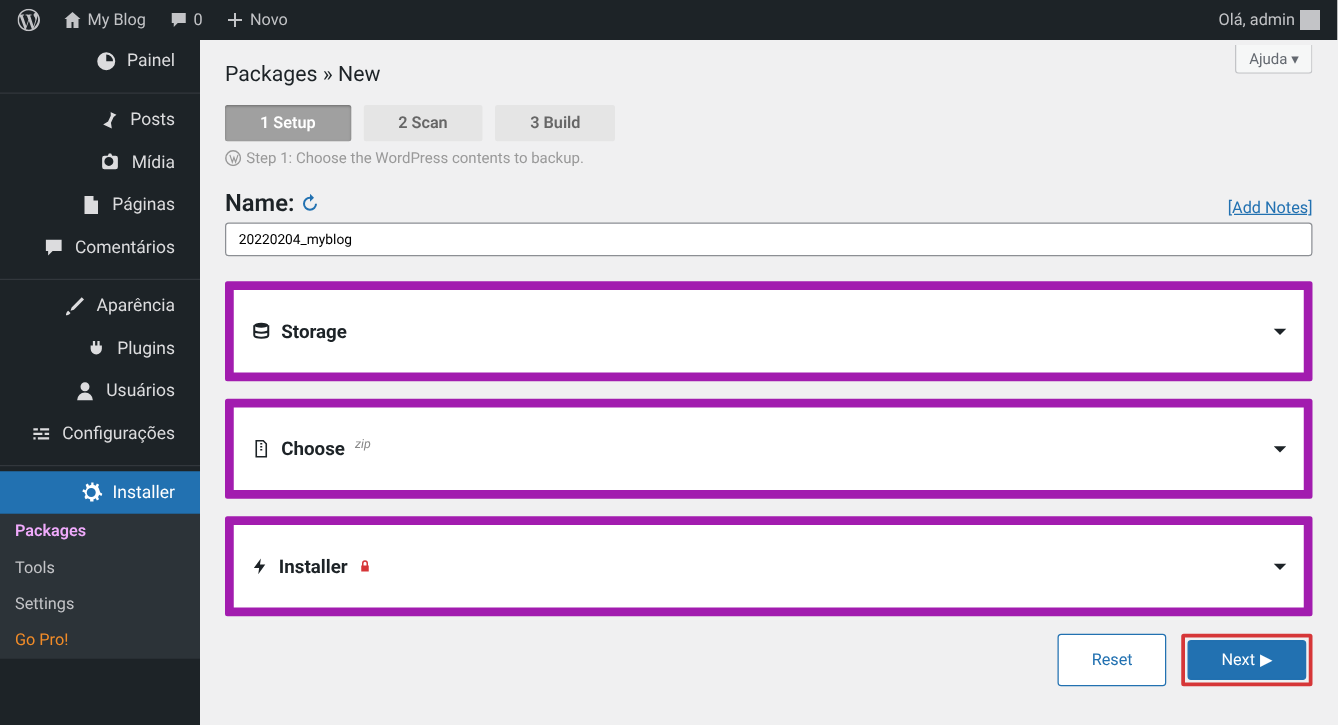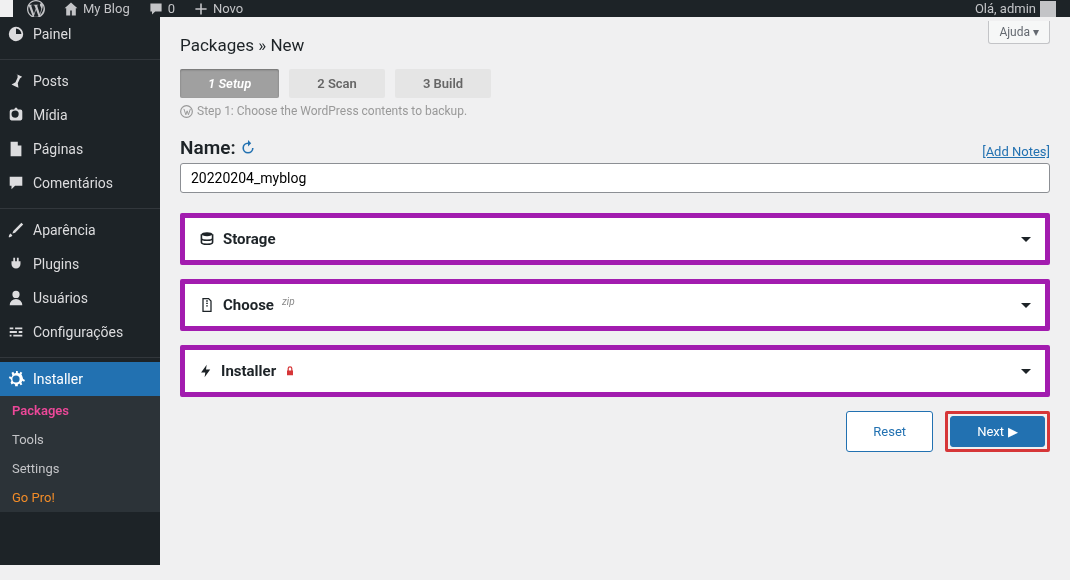--- a/index.html
+++ b/index.html
@@ -1,43 +1,43 @@
 <!DOCTYPE html>
 <html><head>
 <meta charset="utf-8">
 <style>
 * { margin: 0; padding: 0; box-sizing: border-box; font-family: -apple-system, BlinkMacSystemFont, "Segoe UI", Roboto, sans-serif; }
 body { width: 1070px; height: 580px; overflow: hidden; background: #f0f0f1; }
-.topbar { height: 17px; background: #1d2327; color: #c3c4c7; display: flex; align-items: center; font-size: 13px; padding: 0 8px; justify-content: space-between; margin-left: 13px; }
+.topbar { height: 32px; background: #1d2327; color: #c3c4c7; display: flex; align-items: center; font-size: 13px; padding: 0 8px; justify-content: space-between; }
 .topbar-left { display: flex; align-items: center; gap: 6px; }
 .topbar-item { display: flex; align-items: center; gap: 4px; padding: 0 6px; cursor: pointer; height: 32px; }
 .topbar-right { display: flex; align-items: center; gap: 6px; }
 .avatar { width: 16px; height: 16px; background: #c3c4c7; }
 .layout { display: flex; height: calc(100% - 32px); }
 .sidebar { width: 160px; background: #1d2327; color: #c3c4c7; font-size: 14px; display: flex; flex-direction: column; }
-.menu-item { display: flex; align-items: center; gap: 8px; padding: 8px 7px; cursor: pointer; color: #dcdcde; }
+.menu-item { display: flex; align-items: center; gap: 8px; padding: 8px 20px; cursor: pointer; color: #dcdcde; justify-content: flex-end; }
 .menu-item.active { background: #2271b1; color: #fff; position: relative; }
 .menu-item.active::after { content: ''; position: absolute; right: -8px; top: 50%; transform: translateY(-50%); border: 8px solid transparent; border-right-color: #f0f0f1; }
 .menu-sep { height: 5px; border-bottom: 1px solid #32373c; margin: 4px 0; }
 .submenu { background: #2c3338; }
 .submenu-item { padding: 7px 12px; font-size: 13px; color: #c3c4c7; cursor: pointer; }
-.submenu-item.current { color: #ec4899; font-weight: 600; }
+.submenu-item.current { color: #f0abfc; font-weight: 600; }
 .submenu-item.pro { color: #f28c28; }
 .main { flex: 1; background: #f0f0f1; padding: 0 20px 20px; overflow: auto; position: relative; }
 .help-tab { position: absolute; right: 20px; top: 4px; background: #f6f7f7; border: 1px solid #c3c4c7; border-top: none; padding: 4px 10px; font-size: 12px; color: #646970; cursor: pointer; border-radius: 0 0 3px 3px; }
 .page-title { font-size: 17px; font-weight: 400; color: #1d2327; padding: 18px 0 14px; }
 .steps { display: flex; gap: 10px; margin-bottom: 6px; }
 .step { padding: 7px 28px; background: #e5e5e5; color: #666; font-size: 13px; font-weight: 600; border-radius: 2px; cursor: default; }
-.step.active { background: #a0a0a0; color: #fff; box-shadow: inset 0 1px 2px rgba(0,0,0,.3); font-style: italic; }
+.step.active { background: #a0a0a0; color: #fff; box-shadow: inset 0 1px 2px rgba(0,0,0,.3); }
 .step-desc { font-size: 12px; color: #999; display: flex; align-items: center; gap: 4px; margin-bottom: 18px; }
 .name-row { display: flex; justify-content: space-between; align-items: flex-end; margin-bottom: 4px; }
 .name-label { font-size: 19px; color: #1d2327; display: flex; align-items: center; gap: 4px; font-weight: 600; }
 .add-notes { font-size: 13px; color: #2271b1; text-decoration: underline; cursor: pointer; }
-.name-input { width: 100%; padding: 6px 10px; font-size: 14px; border: 1px solid #8c8f94; border-radius: 3px; margin-bottom: 20px; background: #fff; }
-.panel { background: #fff; border: 5px solid #a21caf; border-radius: 2px; margin-bottom: 14px; padding: 12px 14px; display: flex; justify-content: space-between; align-items: center; cursor: pointer; }
+.name-input { width: 100%; padding: 6px 10px; font-size: 11px; border: 1px solid #8c8f94; border-radius: 3px; margin-bottom: 20px; background: #fff; }
+.panel { background: #fff; border: 7px solid #a21caf; border-radius: 2px; margin-bottom: 14px; padding: 24px 14px; display: flex; justify-content: space-between; align-items: center; cursor: pointer; }
 .panel-title { font-size: 15px; font-weight: 700; color: #1d2327; display: flex; align-items: center; gap: 8px; }
 .panel-sup { font-size: 10px; font-weight: 400; font-style: italic; color: #888; position: relative; top: -4px; }
 .btn-row { display: flex; justify-content: flex-end; gap: 12px; margin-top: 10px; }
 .btn { padding: 7px 26px; font-size: 13px; border-radius: 3px; cursor: pointer; border: 1px solid; }
 .btn-reset { background: #fff; border-color: #2271b1; color: #2271b1; }
 .btn-next { background: #2271b1; border-color: #2271b1; color: #fff; display: flex; align-items: center; gap: 4px; }
 .next-wrap { border: 3px solid #d63638; padding: 2px; border-radius: 2px; }
 .icon { display: inline-flex; align-items: center; justify-content: center; }
 svg { display: block; }
 .lock-icon { color: #d63638; }

